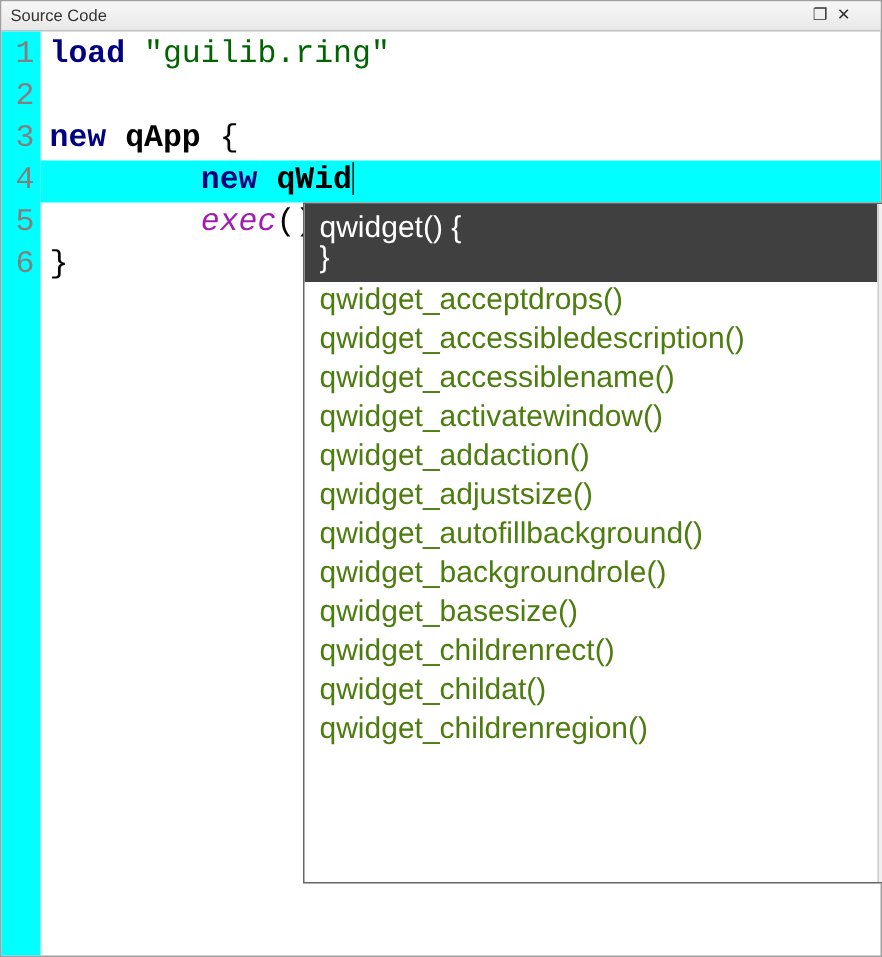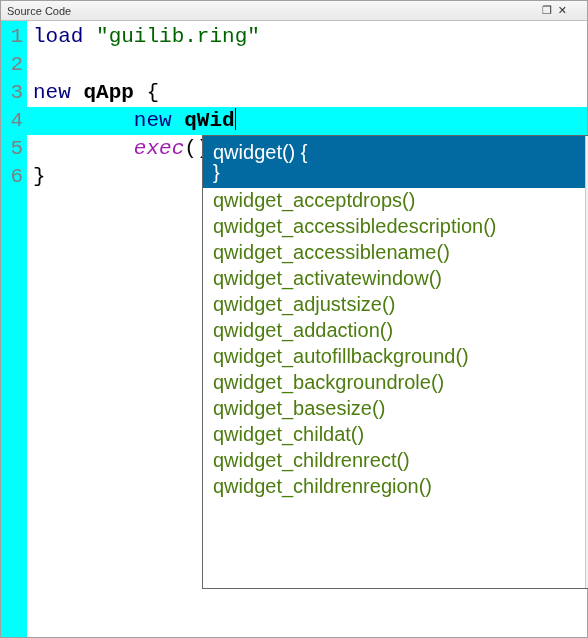--- a/index.html
+++ b/index.html
@@ -53,21 +53,21 @@
     }
     .code-line { height: 28px; white-space: pre; }
     .highlight-line {
       position: absolute;
       left: 0; right: 0;
       height: 28px;
       background: #00ffff;
       z-index: 0;
     }
     .code-content { position: relative; z-index: 1; }
-    .kw { color: #000080; font-weight: normal; }
+    .kw { color: #000080; font-weight: bold; }
     .str { color: #006400; }
     .ident { color: #000; font-weight: bold; }
     .func { color: #a21caf; font-style: italic; }
     .plain { color: #000; }
     .caret {
       display: inline-block;
       width: 1px; height: 22px;
       background: #000;
       vertical-align: text-bottom;
       margin-bottom: 2px;
@@ -89,21 +89,21 @@
       font-family: Arial, sans-serif;
       font-size: 20px;
       line-height: 1.0;
     }
     .ac-item {
       padding: 2px 8px 4px 10px;
       color: #4d7c0f;
       white-space: pre;
     }
     .ac-item.selected {
-      background: #0369a1;
+      background: #404040;
       color: #fff;
     }
     .ac-item.first-block { padding: 6px 8px 6px 10px; }
     .ac-scrollbar {
       width: 18px;
       background: #f0f0f0;
       border-left: 1px solid #ccc;
       position: relative;
     }
     .ac-arrow {
@@ -151,27 +151,27 @@
       </div>
 
       <div class="autocomplete">
         <div class="ac-list">
           <div class="ac-item selected first-block">qwidget() {
 }</div>
           <div class="ac-item">qwidget_acceptdrops()</div>
           <div class="ac-item">qwidget_accessibledescription()</div>
           <div class="ac-item">qwidget_accessiblename()</div>
           <div class="ac-item">qwidget_activatewindow()</div>
+          <div class="ac-item">qwidget_addaction()</div>
           <div class="ac-item">qwidget_adjustsize()</div>
-          <div class="ac-item">qwidget_addaction()</div>
           <div class="ac-item">qwidget_autofillbackground()</div>
           <div class="ac-item">qwidget_backgroundrole()</div>
           <div class="ac-item">qwidget_basesize()</div>
+          <div class="ac-item">qwidget_childrenrect()</div>
           <div class="ac-item">qwidget_childat()</div>
-          <div class="ac-item">qwidget_childrenrect()</div>
           <div class="ac-item">qwidget_childrenregion()</div>
         </div>
         <div class="ac-scrollbar">
 
           <div class="ac-arrow down">▼</div>
         </div>
       </div>
     </div>
   </div>
 </div>

